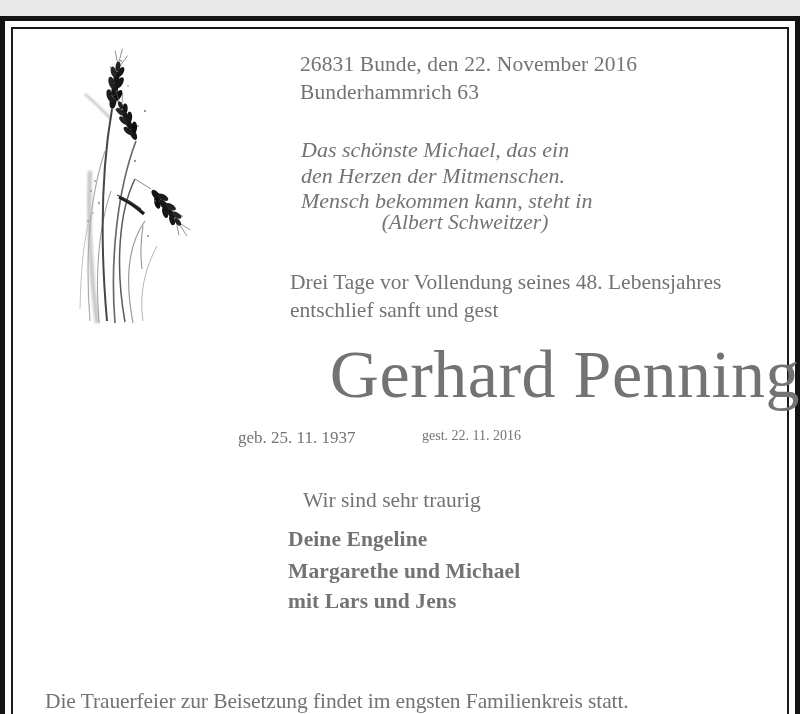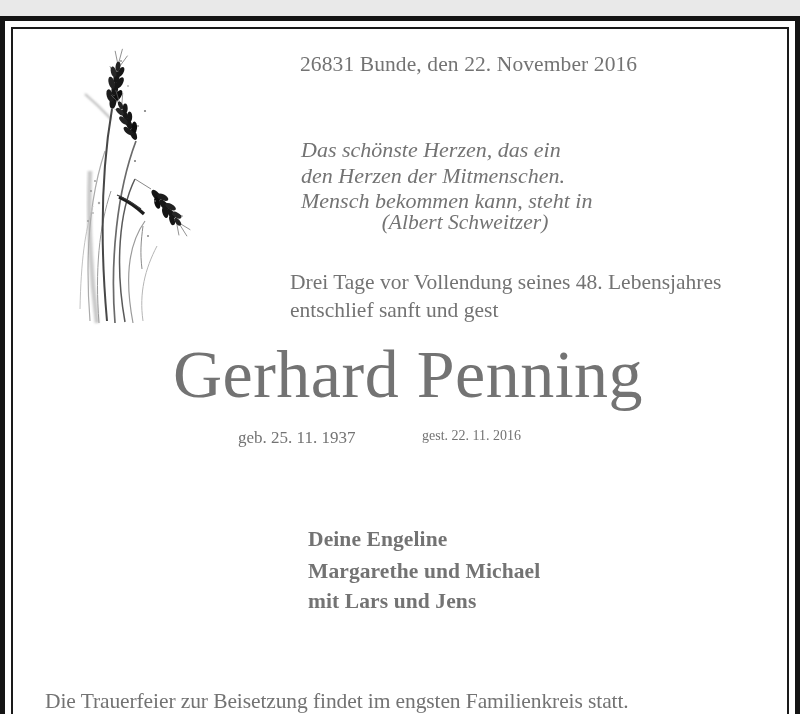--- a/index.html
+++ b/index.html
@@ -41,28 +41,28 @@
     font-size:21.5px;font-style:italic;text-align:center;
   }
   .announcement{
     position:absolute;left:290px;top:252px;
     font-size:21.5px;line-height:28px;
   }
   .deceased-name{
     position:absolute;left:0;right:0;top:324px;
     margin:0;font-weight:400;
     font-size:68px;line-height:68px;
-    text-align:center;text-indent:16px;
+    text-align:right;text-indent:16px;
     letter-spacing:.5px;
     white-space:nowrap;
   }
   .birth-date{position:absolute;left:238px;top:412px;font-size:17px;}
   .death-date{position:absolute;left:422px;top:412px;font-size:14px;}
   .mourning-line{position:absolute;left:303px;top:472px;font-size:21.5px;}
-  .mourner{position:absolute;left:308px;font-size:21.5px;font-weight:700;letter-spacing:.1px;}
+  .mourner{position:absolute;left:288px;font-size:21.5px;font-weight:700;letter-spacing:.1px;}
   .mourner-1{top:511px;}
   .mourner-2{top:543px;}
   .mourner-3{top:573px;}
   .funeral-info{
     position:absolute;left:45px;top:673px;
     font-size:21.5px;letter-spacing:-.1px;
   }
 </style>
 </head>
 <body>
@@ -129,38 +129,40 @@
       <circle cx="40" cy="150" r="1" fill="#9f9f9f"></circle>
       <circle cx="36" cy="160" r="0.9" fill="#8f8f8f"></circle>
       <circle cx="44" cy="172" r="1.2" fill="#a8a8a8"></circle>
       <circle cx="38" cy="182" r="0.8" fill="#909090"></circle>
       <circle cx="33" cy="190" r="1" fill="#a0a0a0"></circle>
     </g>
   </svg>
 
   <div class="place-date-block">
     <div>26831 Bunde, den 22. November 2016</div>
+    <div>Bunderhammrich 63</div>
   </div>
 
   <div class="quote-block">
-    <div>Das schönste Herzen, das ein</div>
+    <div>Das schönste Michael, das ein</div>
     <div>den Herzen der Mitmenschen.</div>
     <div>Mensch bekommen kann, steht in</div>
   </div>
   <div class="quote-attribution">(Albert Schweitzer)</div>
 
   <div class="announcement">
     <div>Drei Tage vor Vollendung seines 48. Lebensjahres</div>
     <div>entschlief sanft und gest</div>
   </div>
 
   <h1 class="deceased-name">Gerhard Penning</h1>
 
   <span class="birth-date">geb. 25. 11. 1937</span>
   <span class="death-date">gest. 22. 11. 2016</span>
 
+  <div class="mourning-line">Wir sind sehr traurig</div>
   <div class="mourner mourner-1">Deine Engeline</div>
   <div class="mourner mourner-2">Margarethe und Michael</div>
   <div class="mourner mourner-3">mit Lars und Jens</div>
 
   <div class="funeral-info">Die Trauerfeier zur Beisetzung findet im engsten Familienkreis statt.</div>
 
 </div>
 
 </body></html>

